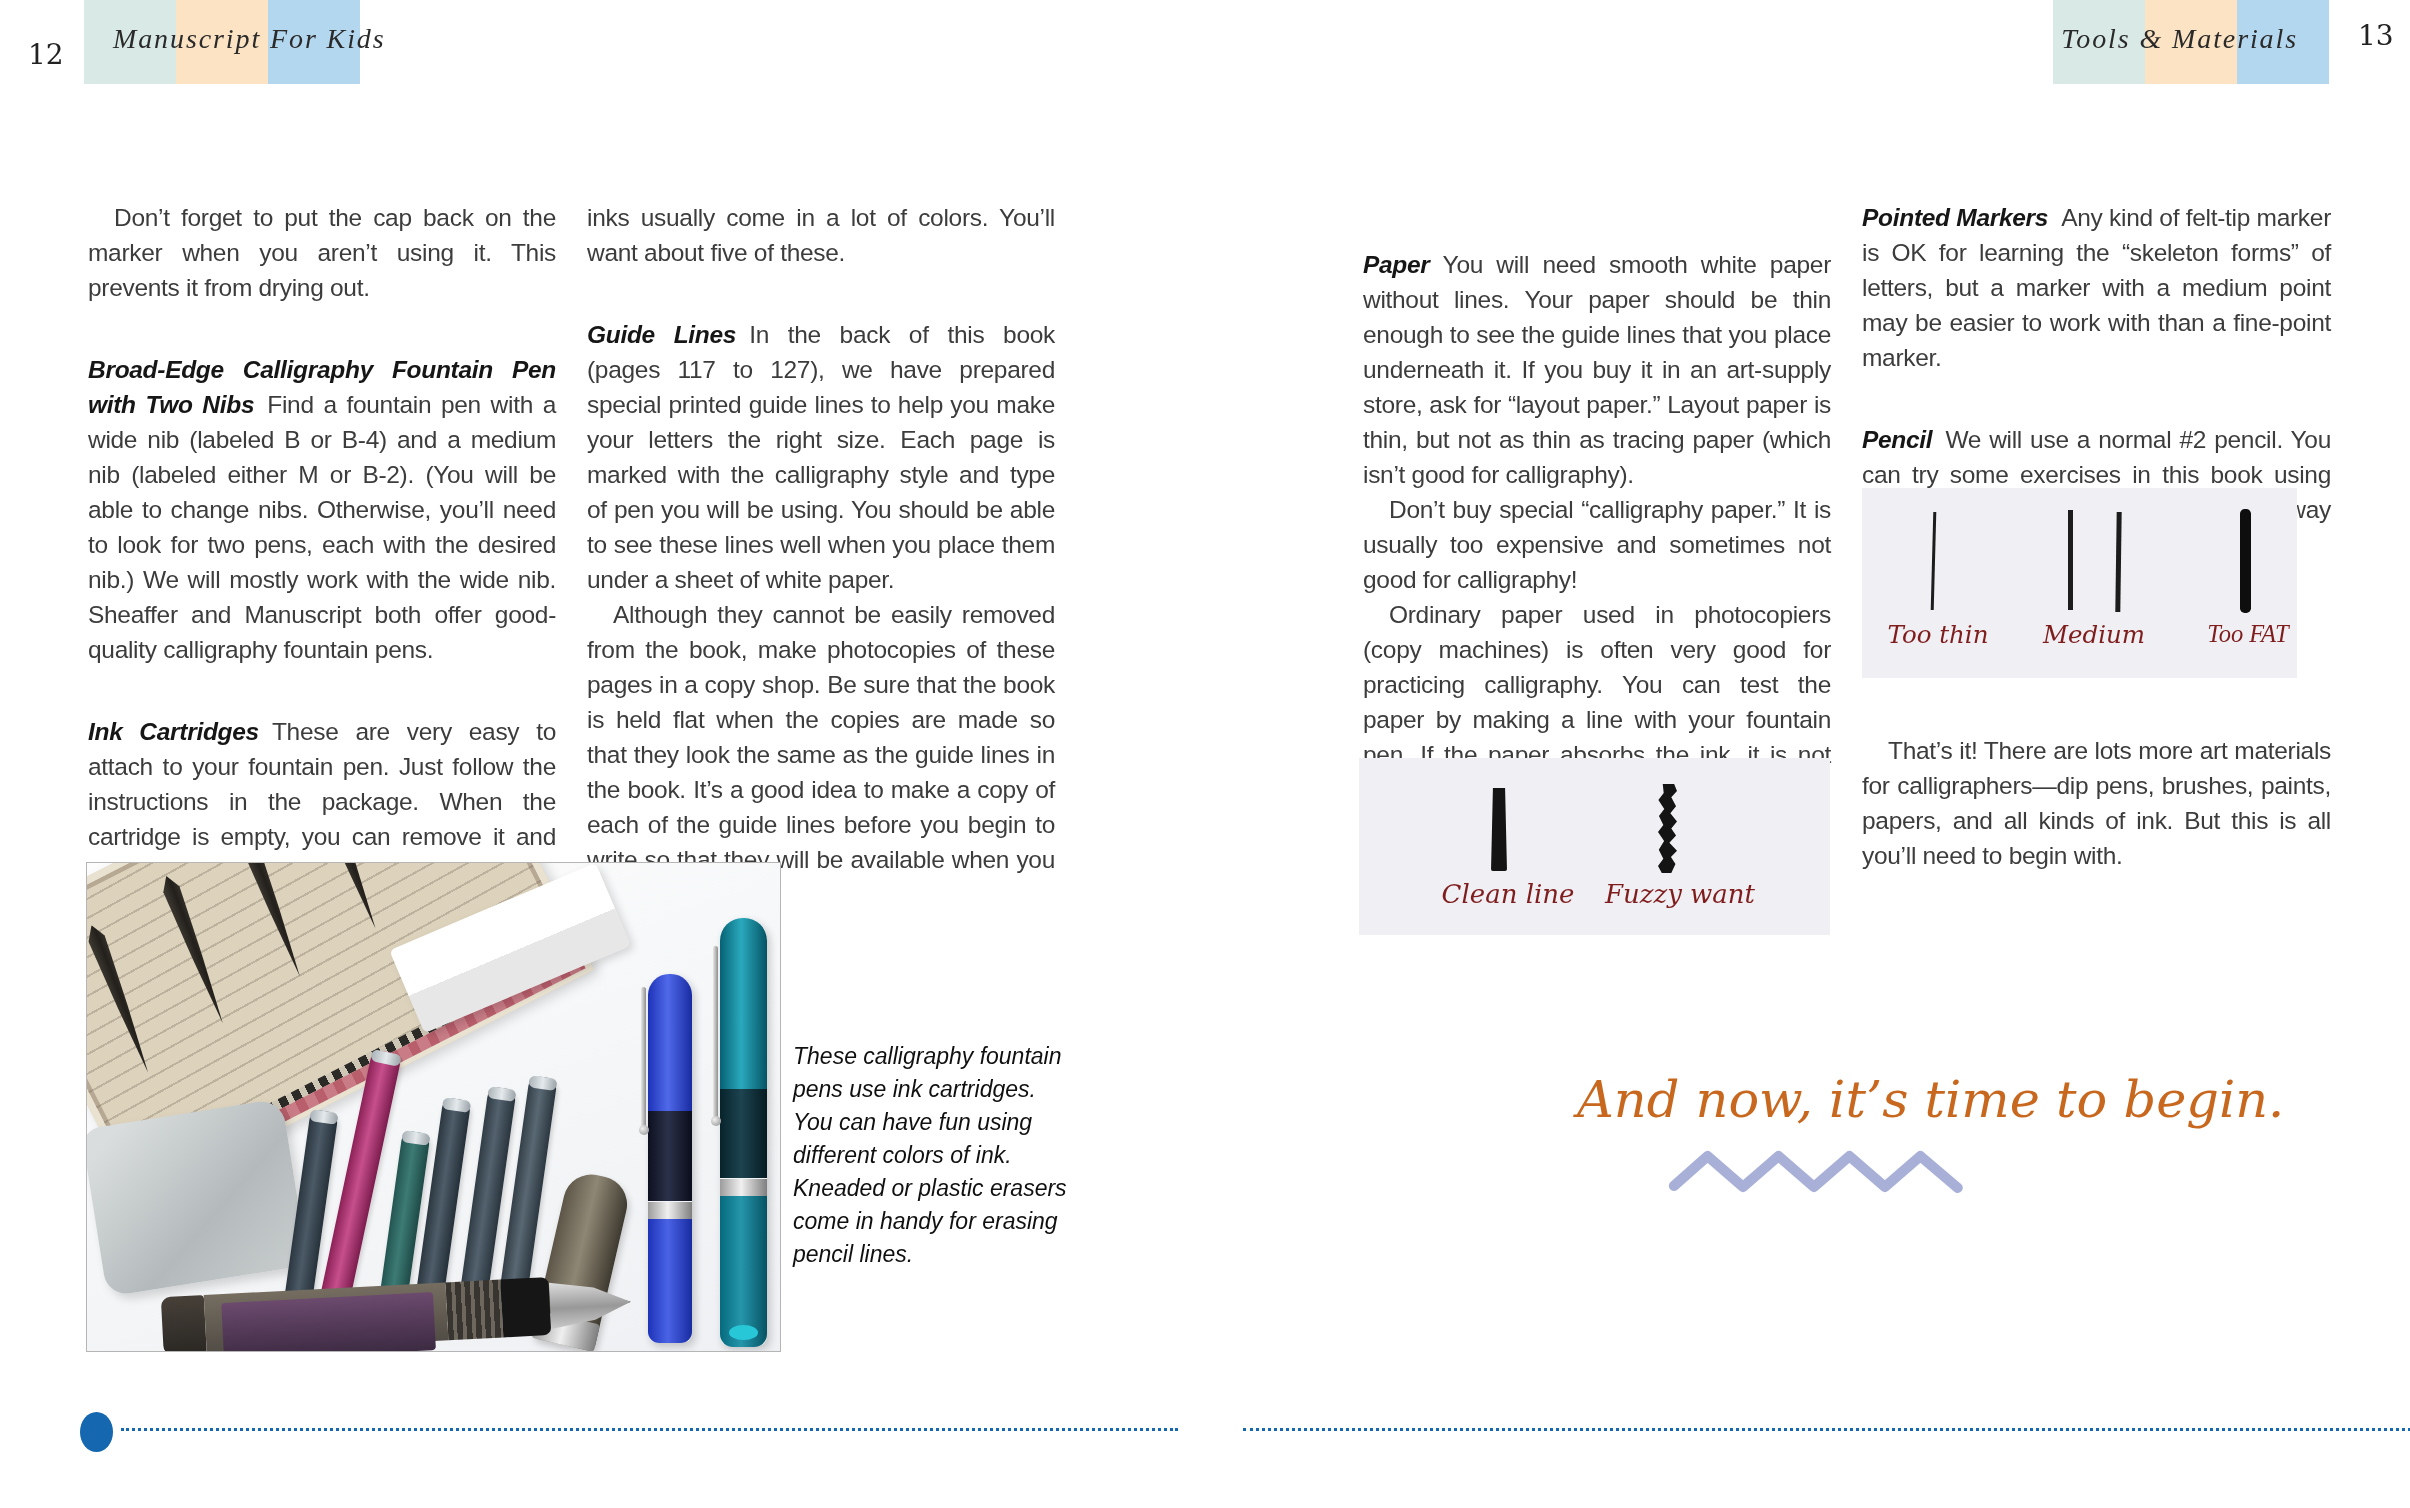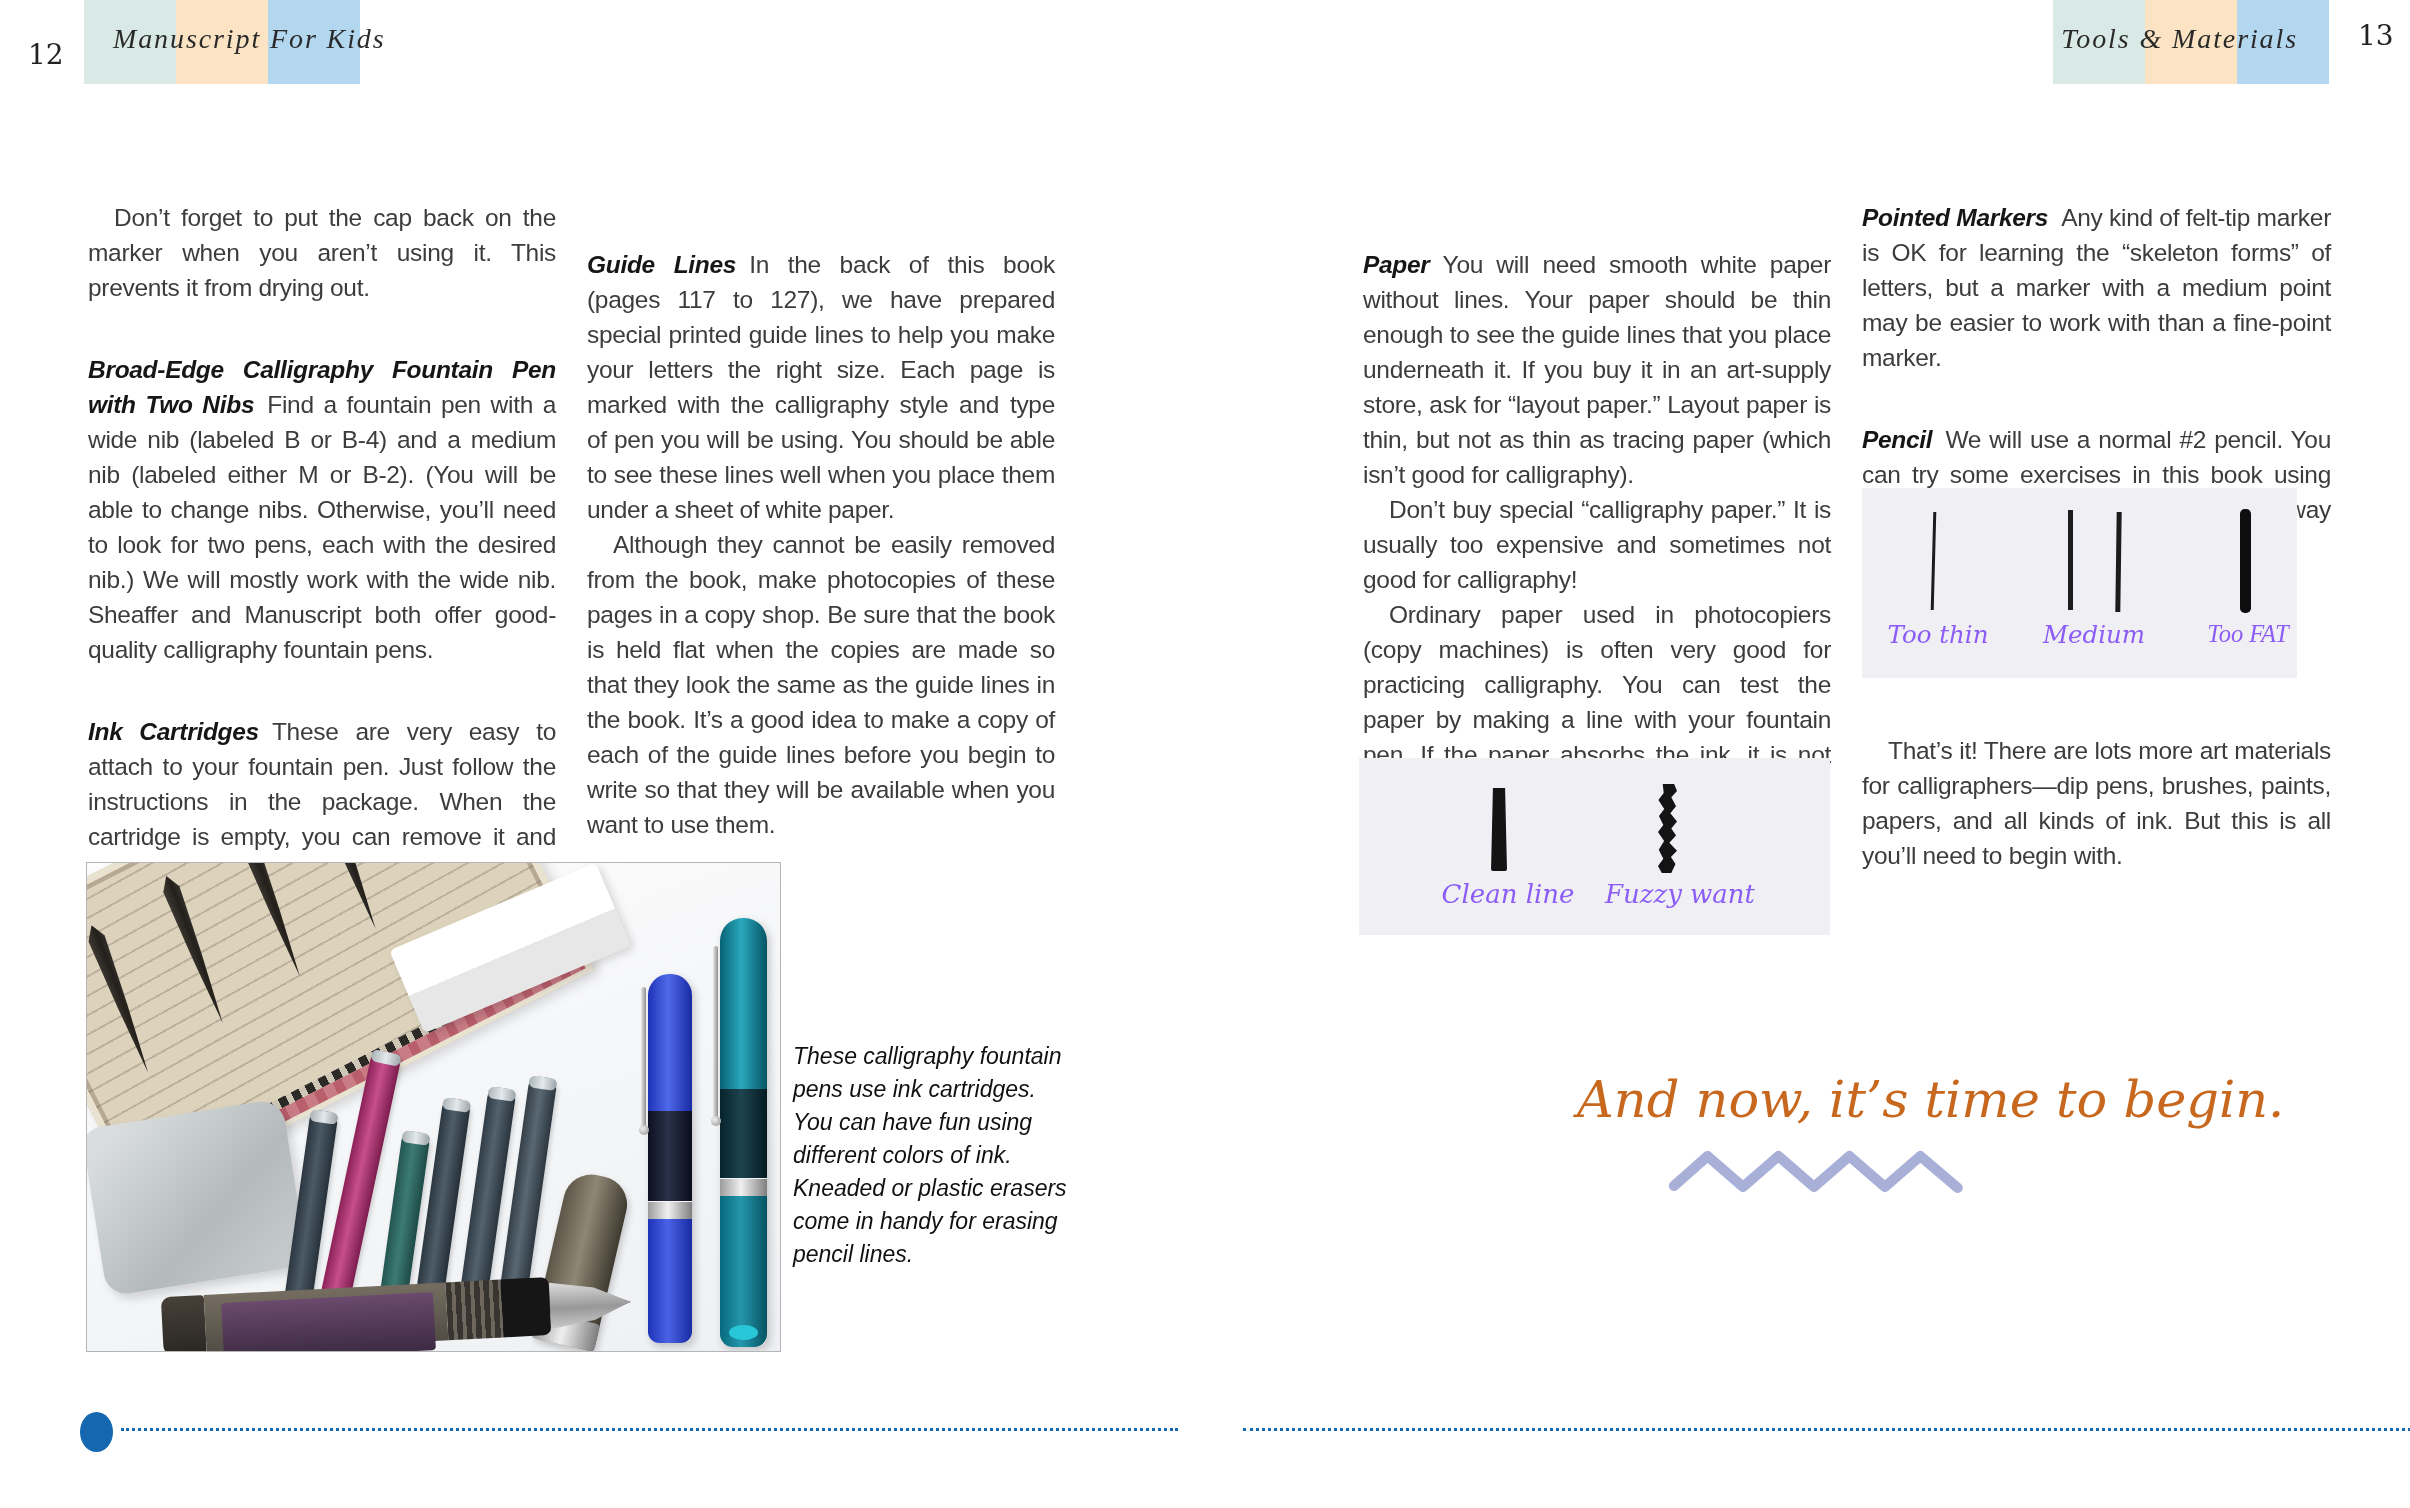--- a/index.html
+++ b/index.html
@@ -68,21 +68,21 @@
        background:linear-gradient(180deg,#6b4a6e,#3c2a42);border-radius:3.8px;}
   .hp-rings{width:55px;background:repeating-linear-gradient(90deg,#38342f 0 5.6px,#6d675e 5.6px 9.4px);}
   .hp-grip{width:49px;background:#161616;border-radius:0 7.5px 7.5px 0;}
   .hp-nib{width:81px;background:linear-gradient(180deg,#ececec,#989898 55%,#d6d6d6);
        clip-path:polygon(0 10%,55% 22%,100% 50%,55% 78%,0 90%);}
   .hp-nibtip{position:absolute !important;right:-81px;top:0;width:81px;height:100%;
        clip-path:polygon(72% 38%,100% 50%,72% 62%);background:#222;}
 
   
   .demo-box{position:absolute;background:#f0eff4;}
-  .hand{font-family:"DejaVu Serif",serif;font-style:italic;font-size:24.5px;color:#8b5cf6;white-space:nowrap;}
+  .hand{font-family:"DejaVu Serif",serif;font-style:italic;font-size:24.5px;color:#7f1d1d;white-space:nowrap;}
   .vline{position:absolute;background:#1c1c1c;}
   .lbl{position:absolute;transform:translateX(-50%);}
 
   
   .script-line{position:absolute;left:1577px;top:1070px;width:499px;text-align:center;
        font-family:"DejaVu Serif",serif;font-style:italic;font-size:51px;color:#c8681f;white-space:nowrap;}
   .squiggle{position:absolute;left:1665px;top:1143px;}
 
   
   .big-dot{position:absolute;left:80px;top:1412px;width:33px;height:40px;border-radius:50%;background:#1568b0;}
@@ -109,20 +109,21 @@
 <div class="hdr-title" style="left:1921px;width:377px;text-align:right;">Tools &amp; Materials</div>
 <div class="pagenum" style="left:2358px;top:19px;">13</div>
 
 <div class="col" style="left:88px;">
   <p class="ind">Don’t forget to put the cap back on the marker when you aren’t using it. This prevents it from drying out.</p>
   <p class="gap-before"><span class="runin">Broad-Edge Calligraphy Fountain Pen with Two Nibs</span><span>Find a fountain pen with a wide nib (labeled B or B-4) and a medium nib (labeled either M or B-2). (You will be able to change nibs. Otherwise, you’ll need to look for two pens, each with the desired nib.) We will mostly work with the wide nib. Sheaffer and Manuscript both offer good- quality calligraphy fountain pens.</span></p>
   <p class="gap-before"><span class="runin">Ink Cartridges</span><span>These are very easy to attach to your fountain pen. Just follow the instructions in the package. When the cartridge is empty, you can remove it and replace it with a new one. Most stationery stores sell these cartridges. The</span></p>
 </div>
 
 <div class="col" style="left:587px;">
+  <p>inks usually come in a lot of colors. You’ll want about five of these.</p>
   <p class="gap-before"><span class="runin">Guide Lines</span><span>In the back of this book (pages 117 to 127), we have prepared special printed guide lines to help you make your letters the right size. Each page is marked with the calligraphy style and type of pen you will be using. You should be able to see these lines well when you place them under a sheet of white paper.</span></p>
   <p class="ind">Although they cannot be easily removed from the book, make photocopies of these pages in a copy shop. Be sure that the book is held flat when the copies are made so that they look the same as the guide lines in the book. It’s a good idea to make a copy of each of the guide lines before you begin to write so that they will be available when you want to use them.</p>
 </div>
 
 <div class="photo">
   <div class="tin">
     <div class="tin-script"></div>
     <div class="nib" style="left:52px;top:38px;"></div>
     <div class="nib" style="left:141px;top:28px;"></div>
     <div class="nib" style="left:231px;top:21px;"></div>

